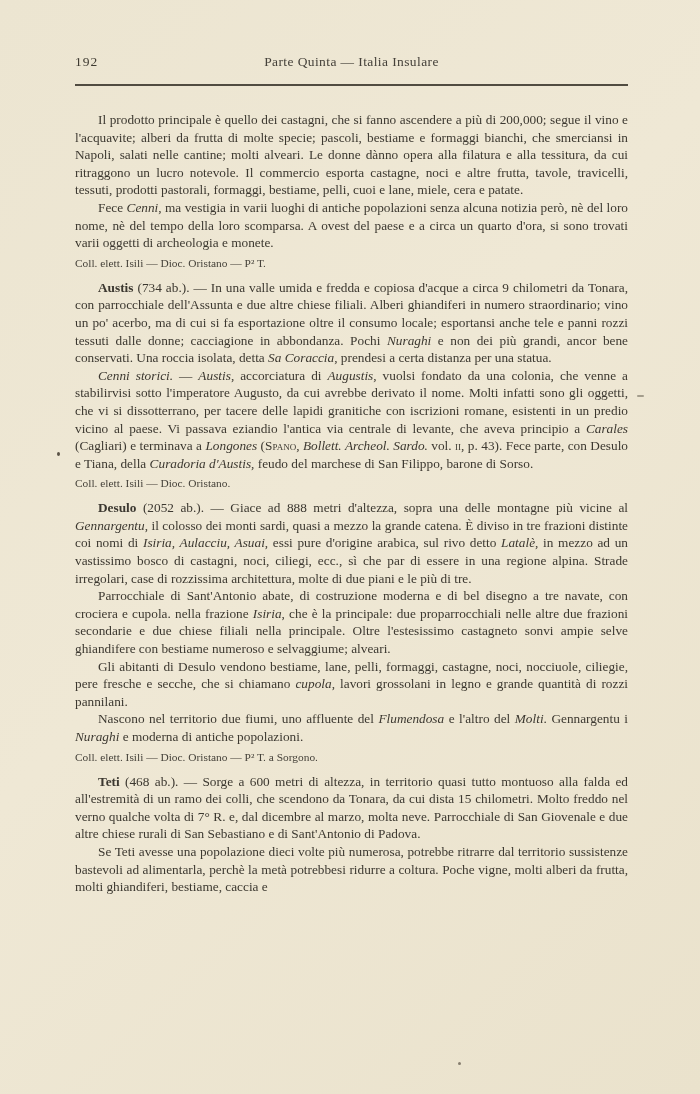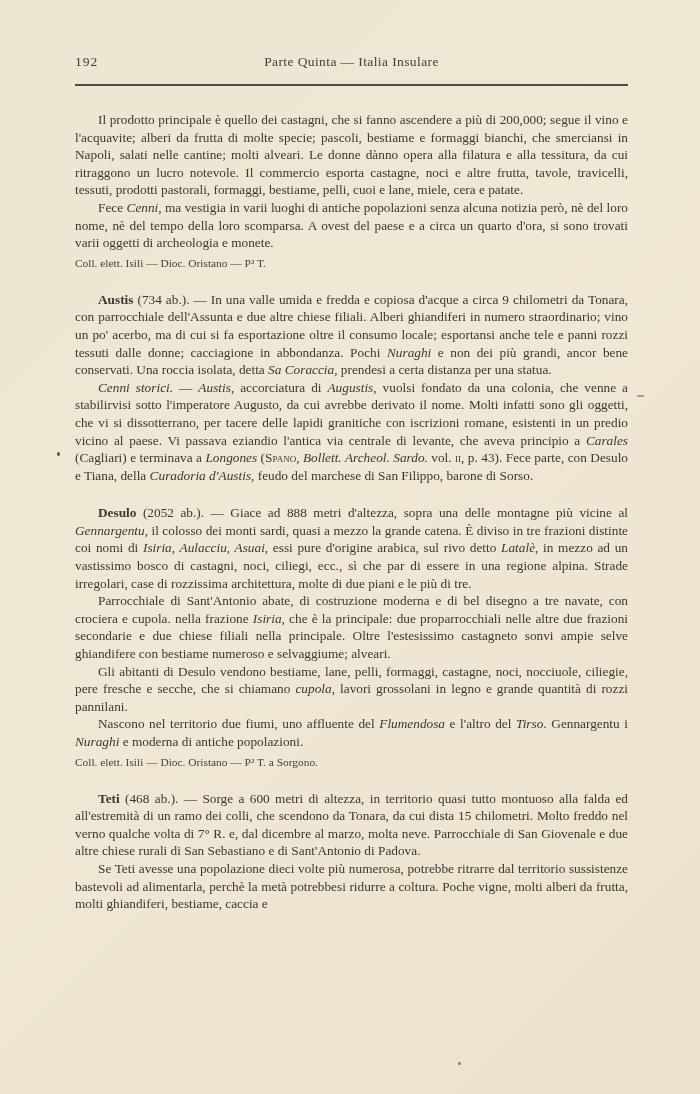--- a/index.html
+++ b/index.html
@@ -39,21 +39,21 @@
   }
   .body {
     margin-top: 25px;
     font-size: 13.3px;
     line-height: 17.6px;
     text-align: justify;
     color: #3c3830;
   }
   .body p { margin: 0; }
   p.indent { text-indent: 23px; }
-  p.entry { margin-top: 20px; }
+  p.entry { margin-top: 8px; }
   p.colophon {
     text-align: left;
     text-indent: 0;
     font-size: 11.4px;
     line-height: 15px;
     margin: 4px 0 5px 0;
     color: #46423a;
   }
   .it { font-style: italic; }
   .bd { font-weight: bold; }
@@ -78,24 +78,25 @@
   </div>
 
   <hr class="rule">
 
   <div class="body">
       <p class="paragraph indent"><span class="">Il prodotto principale è quello dei castagni, che si fanno ascendere a più di 200,000; segue il vino e l'acquavite; alberi da frutta di molte specie; pascoli, bestiame e formaggi bianchi, che smerciansi in Napoli, salati nelle cantine; molti alveari. Le donne dànno opera alla filatura e alla tessitura, da cui ritraggono un lucro notevole. Il commercio esporta castagne, noci e altre frutta, tavole, travicelli, tessuti, prodotti pastorali, formaggi, bestiame, pelli, cuoi e lane, miele, cera e patate.</span></p>
       <p class="paragraph indent"><span class="">Fece </span><span class="it">Cenni</span><span class="">, ma vestigia in varii luoghi di antiche popolazioni senza alcuna notizia però, nè del loro nome, nè del tempo della loro scomparsa. A ovest del paese e a circa un quarto d'ora, si sono trovati varii oggetti di archeologia e monete.</span></p>
       <p class="colophon"><span class="">Coll. elett. Isili — Dioc. Oristano — P² T.</span></p>
       <p class="paragraph indent entry"><span class="bd">Austis</span><span class=""> (734 ab.). — In una valle umida e fredda e copiosa d'acque a circa 9 chilometri da Tonara, con parrocchiale dell'Assunta e due altre chiese filiali. Alberi ghiandiferi in numero straordinario; vino un po' acerbo, ma di cui si fa esportazione oltre il consumo locale; esportansi anche tele e panni rozzi tessuti dalle donne; cacciagione in abbondanza. Pochi </span><span class="it">Nuraghi</span><span class=""> e non dei più grandi, ancor bene conservati. Una roccia isolata, detta </span><span class="it">Sa Coraccia</span><span class="">, prendesi a certa distanza per una statua.</span></p>
       <p class="paragraph indent"><span class="it">Cenni storici.</span><span class=""> — </span><span class="it">Austis</span><span class="">, accorciatura di </span><span class="it">Augustis</span><span class="">, vuolsi fondato da una colonia, che venne a stabilirvisi sotto l'imperatore Augusto, da cui avrebbe derivato il nome. Molti infatti sono gli oggetti, che vi si dissotterrano, per tacere delle lapidi granitiche con iscrizioni romane, esistenti in un predio vicino al paese. Vi passava eziandio l'antica via centrale di levante, che aveva principio a </span><span class="it">Carales</span><span class=""> (Cagliari) e terminava a </span><span class="it">Longones</span><span class=""> (</span><span class="sc">Spano</span><span class="">, </span><span class="it">Bollett. Archeol. Sardo.</span><span class=""> vol. </span><span class="sc">ii</span><span class="">, p. 43). Fece parte, con Desulo e Tiana, della </span><span class="it">Curadoria d'Austis</span><span class="">, feudo del marchese di San Filippo, barone di Sorso.</span></p>
+      <p class="colophon"><span class="">Coll. elett. Isili — Dioc. Oristano.</span></p>
       <p class="paragraph indent entry"><span class="bd">Desulo</span><span class=""> (2052 ab.). — Giace ad 888 metri d'altezza, sopra una delle montagne più vicine al </span><span class="it">Gennargentu</span><span class="">, il colosso dei monti sardi, quasi a mezzo la grande catena. È diviso in tre frazioni distinte coi nomi di </span><span class="it">Isiria, Aulacciu, Asuai</span><span class="">, essi pure d'origine arabica, sul rivo detto </span><span class="it">Latalè</span><span class="">, in mezzo ad un vastissimo bosco di castagni, noci, ciliegi, ecc., sì che par di essere in una regione alpina. Strade irregolari, case di rozzissima architettura, molte di due piani e le più di tre.</span></p>
       <p class="paragraph indent"><span class="">Parrocchiale di Sant'Antonio abate, di costruzione moderna e di bel disegno a tre navate, con crociera e cupola. nella frazione </span><span class="it">Isiria</span><span class="">, che è la principale: due proparrocchiali nelle altre due frazioni secondarie e due chiese filiali nella principale. Oltre l'estesissimo castagneto sonvi ampie selve ghiandifere con bestiame numeroso e selvaggiume; alveari.</span></p>
       <p class="paragraph indent"><span class="">Gli abitanti di Desulo vendono bestiame, lane, pelli, formaggi, castagne, noci, nocciuole, ciliegie, pere fresche e secche, che si chiamano </span><span class="it">cupola</span><span class="">, lavori grossolani in legno e grande quantità di rozzi pannilani.</span></p>
-      <p class="paragraph indent"><span class="">Nascono nel territorio due fiumi, uno affluente del </span><span class="it">Flumendosa</span><span class=""> e l'altro del </span><span class="it">Tirso</span><span class="">. Gennargentu i </span><span class="it">Nuraghi</span><span class=""> e moderna di antiche popolazioni.</span></p>
+      <p class="paragraph indent"><span class="">Nascono nel territorio due fiumi, uno affluente del </span><span class="it">Flumendosa</span><span class=""> e l'altro del </span><span class="it">Molti</span><span class="">. Gennargentu i </span><span class="it">Nuraghi</span><span class=""> e moderna di antiche popolazioni.</span></p>
       <p class="colophon"><span class="">Coll. elett. Isili — Dioc. Oristano — P² T. a Sorgono.</span></p>
       <p class="paragraph indent entry"><span class="bd">Teti</span><span class=""> (468 ab.). — Sorge a 600 metri di altezza, in territorio quasi tutto montuoso alla falda ed all'estremità di un ramo dei colli, che scendono da Tonara, da cui dista 15 chilometri. Molto freddo nel verno qualche volta di 7° R. e, dal dicembre al marzo, molta neve. Parrocchiale di San Giovenale e due altre chiese rurali di San Sebastiano e di Sant'Antonio di Padova.</span></p>
       <p class="paragraph indent"><span class="">Se Teti avesse una popolazione dieci volte più numerosa, potrebbe ritrarre dal territorio sussistenze bastevoli ad alimentarla, perchè la metà potrebbesi ridurre a coltura. Poche vigne, molti alberi da frutta, molti ghiandiferi, bestiame, caccia e</span></p>
     </div>
 
   <div class="artifact a1"></div>
   <div class="artifact a2"></div>
   <div class="artifact a3"></div>
 
 </div>

